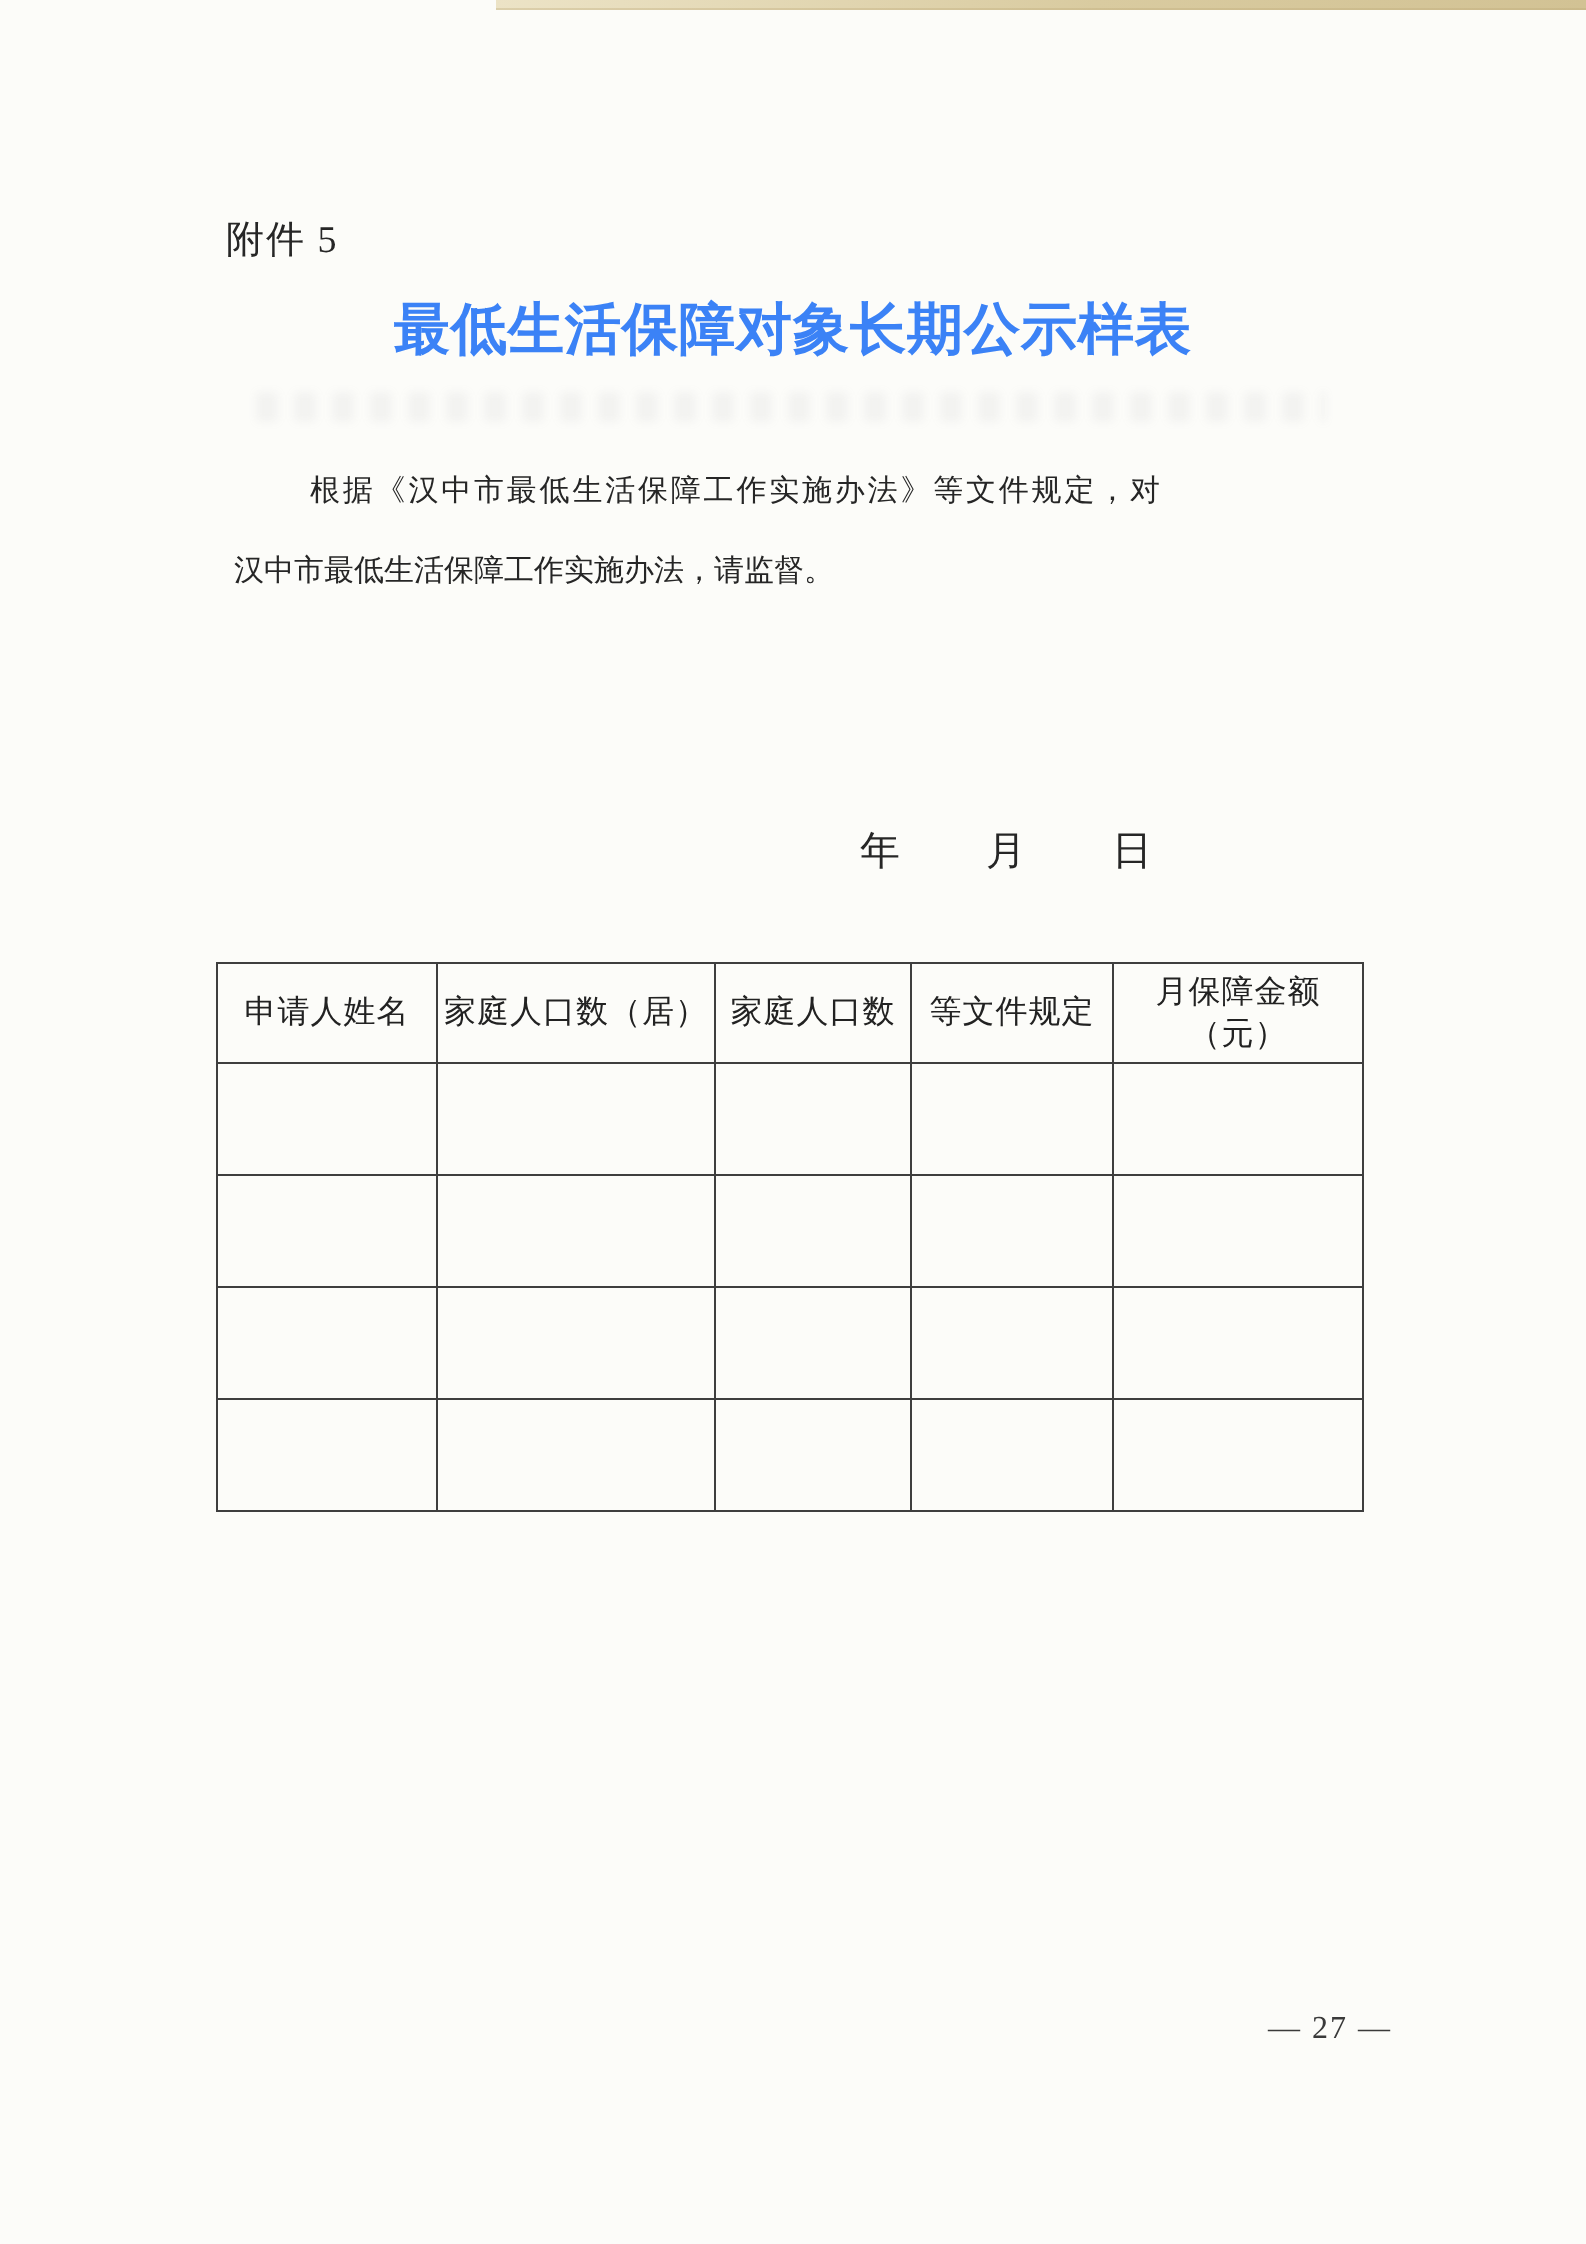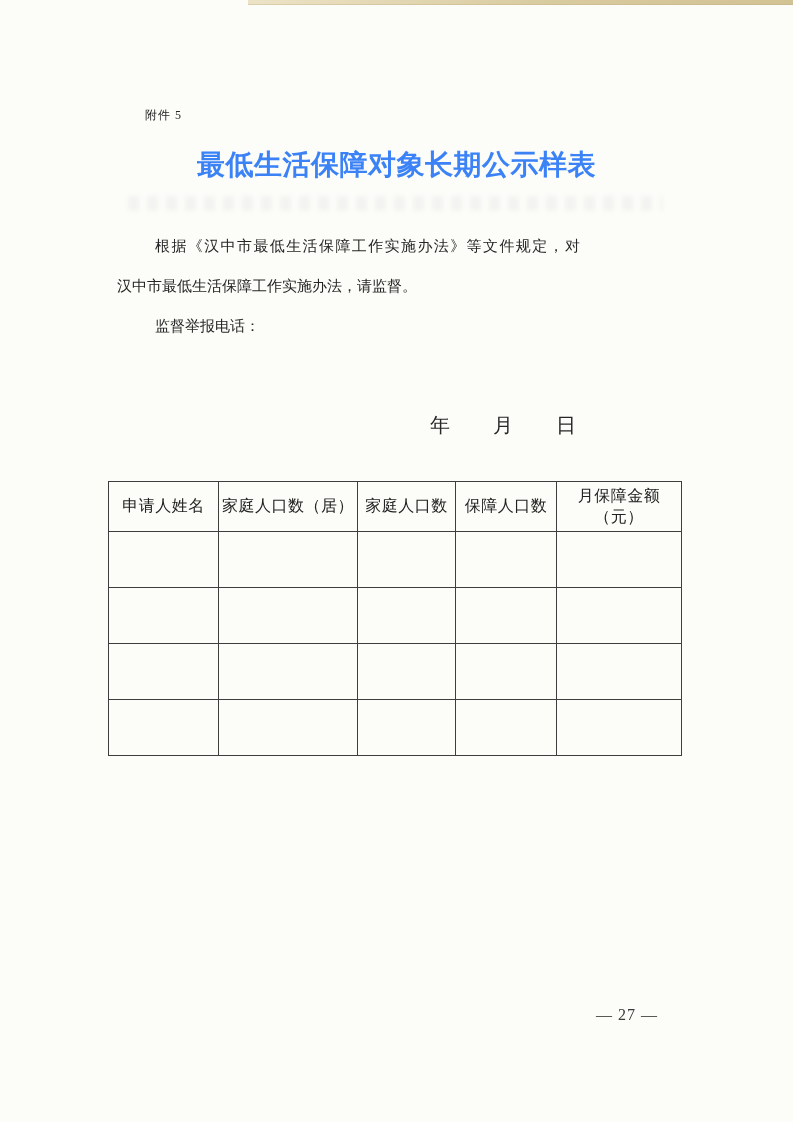--- a/index.html
+++ b/index.html
@@ -32,23 +32,22 @@
     width: 535px; height: 15px;
     background: repeating-linear-gradient(to right,
       rgba(150,150,155,0.16) 0 11px,
       rgba(0,0,0,0) 11px 19px);
     filter: blur(2px);
     opacity: 0.55;
   }
   .attachment-label {
     position: absolute;
     left: 113px; top: 107px;
-    font-size: 12px;
+    font-size: 19px;
     letter-spacing: 1px;
-    margin-left: 32px;
   }
   .doc-title {
     position: absolute;
     left: 0; top: 146px;
     width: 100%;
     text-align: center;
     font-family: "Liberation Sans", "DejaVu Sans", sans-serif;
     font-weight: 700;
     font-size: 28px;
     letter-spacing: 0.5px;
@@ -100,21 +99,21 @@
     text-align: center;
     vertical-align: middle;
     color: #222;
     letter-spacing: 0.5px;
   }
   .notice-table td { height: 55px; }
   .page-number {
     position: absolute;
     left: 596px; top: 1006px;
     width: 100px;
-    text-align: left;
+    text-align: right;
     font-size: 16px;
     color: #3a3a3a;
     letter-spacing: 1px;
     white-space: nowrap;
   }
 </style>
 </head>
 <body>
 
 <div class="page">
@@ -123,21 +122,20 @@
 
   <div class="attachment-label">附件 5</div>
 
   <div class="doc-title">最低生活保障对象长期公示样表</div>
 
   <div class="bleed-through"></div>
 
   <div class="body-para">
     <div class="body-line indent spread">根据《汉中市最低生活保障工作实施办法》等文件规定，对</div>
     <div class="body-line">汉中市最低生活保障工作实施办法，请监督。</div>
-    <div class="body-line indent">监督举报电话：</div>
   </div>
 
 
   <div class="date-line">
     <span>年</span>
     <span>月</span>
     <span>日</span>
   </div>
 
   <table class="notice-table">
@@ -146,21 +144,21 @@
       <col style="width:139px">
       <col style="width:98px">
       <col style="width:101px">
       <col style="width:125px">
     </colgroup>
     <thead>
       <tr>
         <th>申请人姓名</th>
         <th>家庭人口数（居）</th>
         <th>家庭人口数</th>
-        <th>保障人口数</th>
+        <th>等文件规定</th>
         <th>月保障金额（元）</th>
       </tr>
     </thead>
     <tbody>
       <tr>
         <td></td>
         <td></td>
         <td></td>
         <td></td>
         <td></td>

